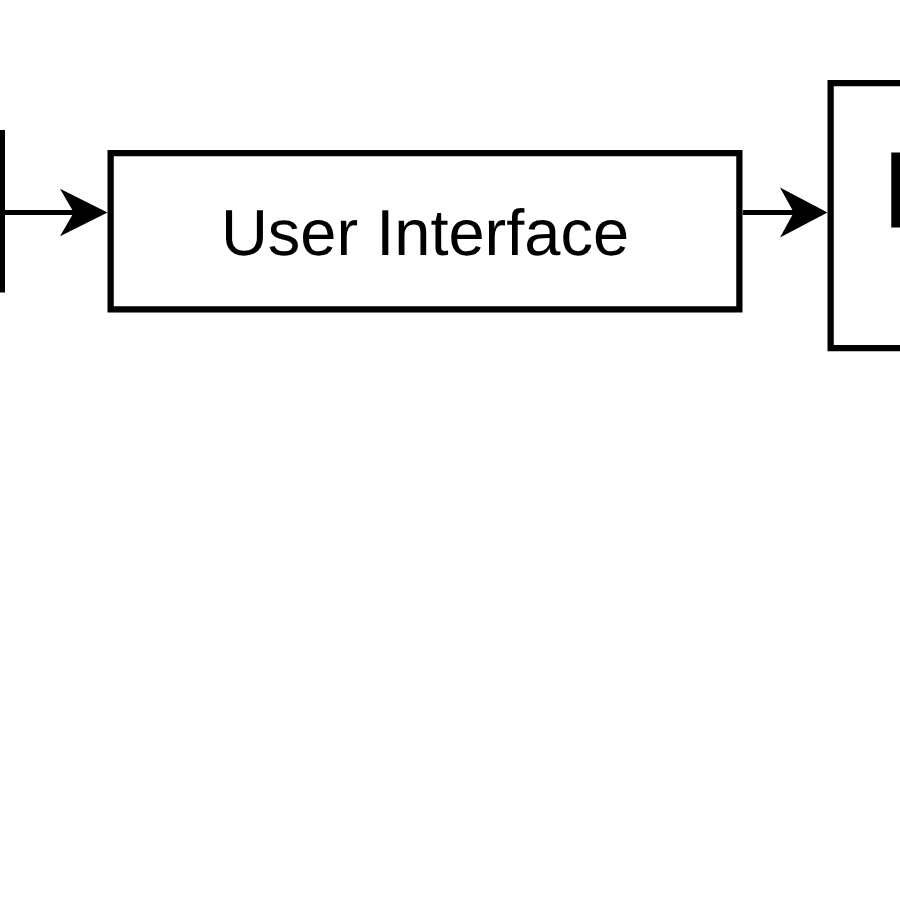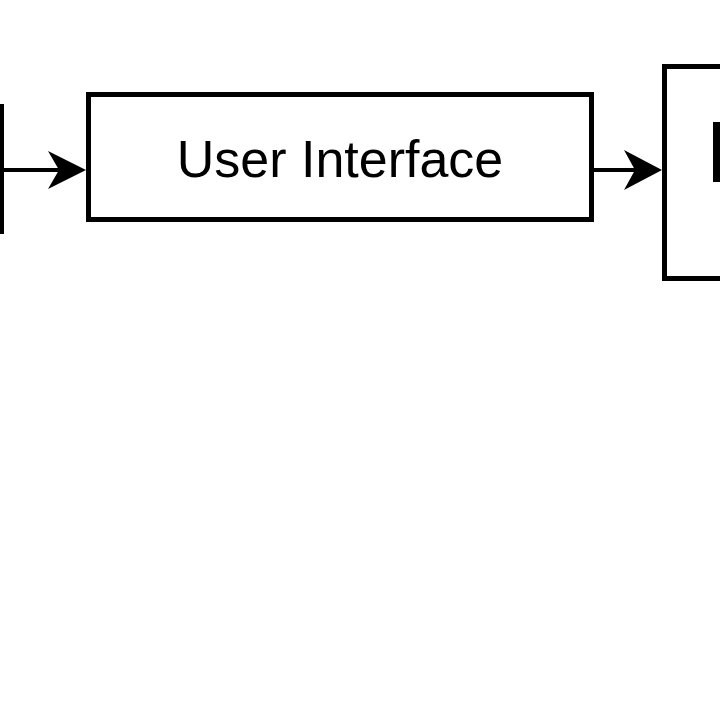--- a/index.html
+++ b/index.html
@@ -28,21 +28,21 @@
     background: #ffffff;
   }
   .node-left-offscreen {
     left: -196px;
     top: 104px;
     width: 200px;
     height: 130px;
   }
   .node-user-interface {
     left: 86px;
-    top: 92px;
+    top: 120px;
     width: 508px;
     height: 130px;
     display: flex;
     align-items: center;
     justify-content: center;
     padding-top: 4px;
   }
   .node-right-offscreen {
     left: 662px;
     top: 64px;

